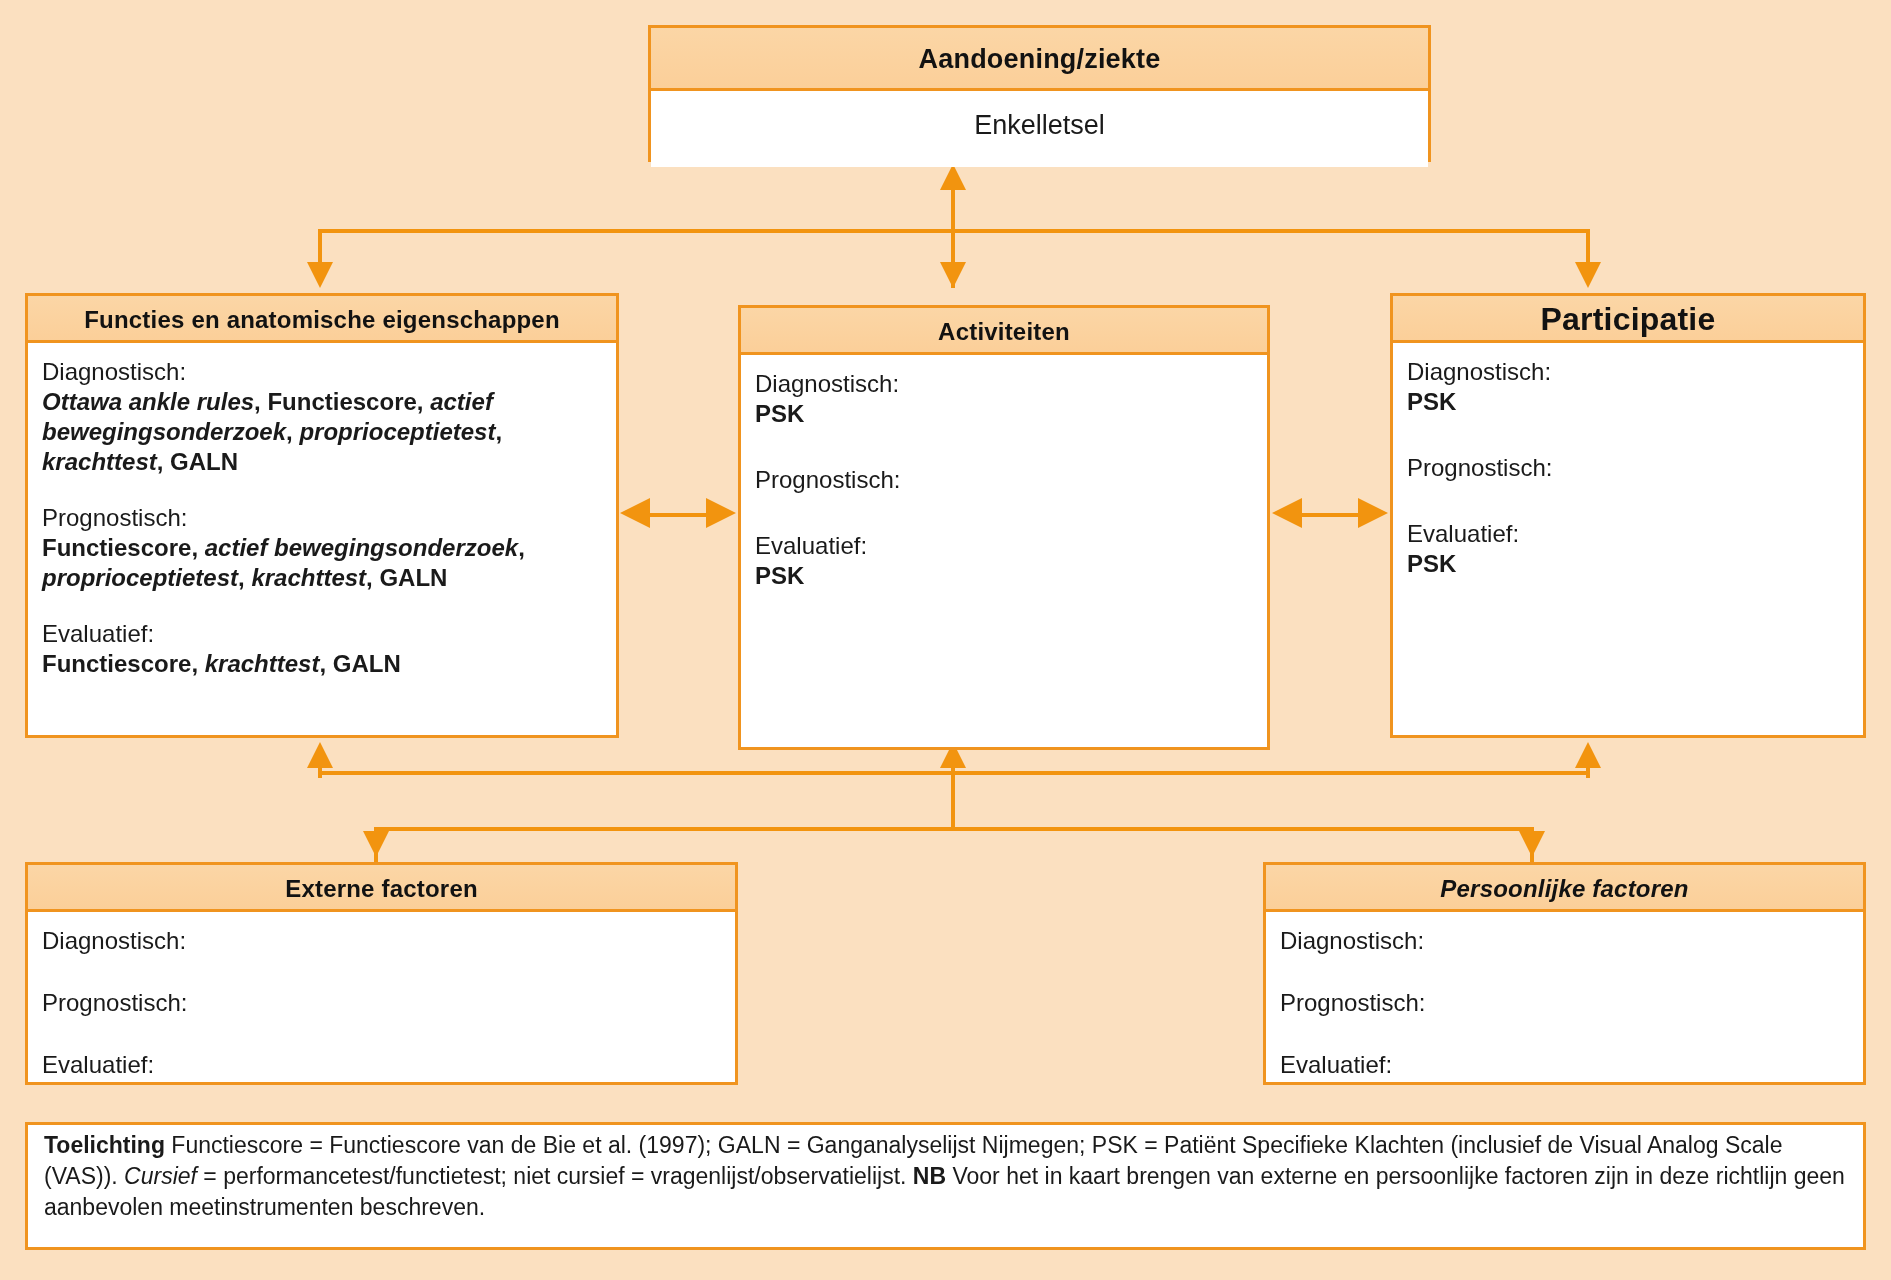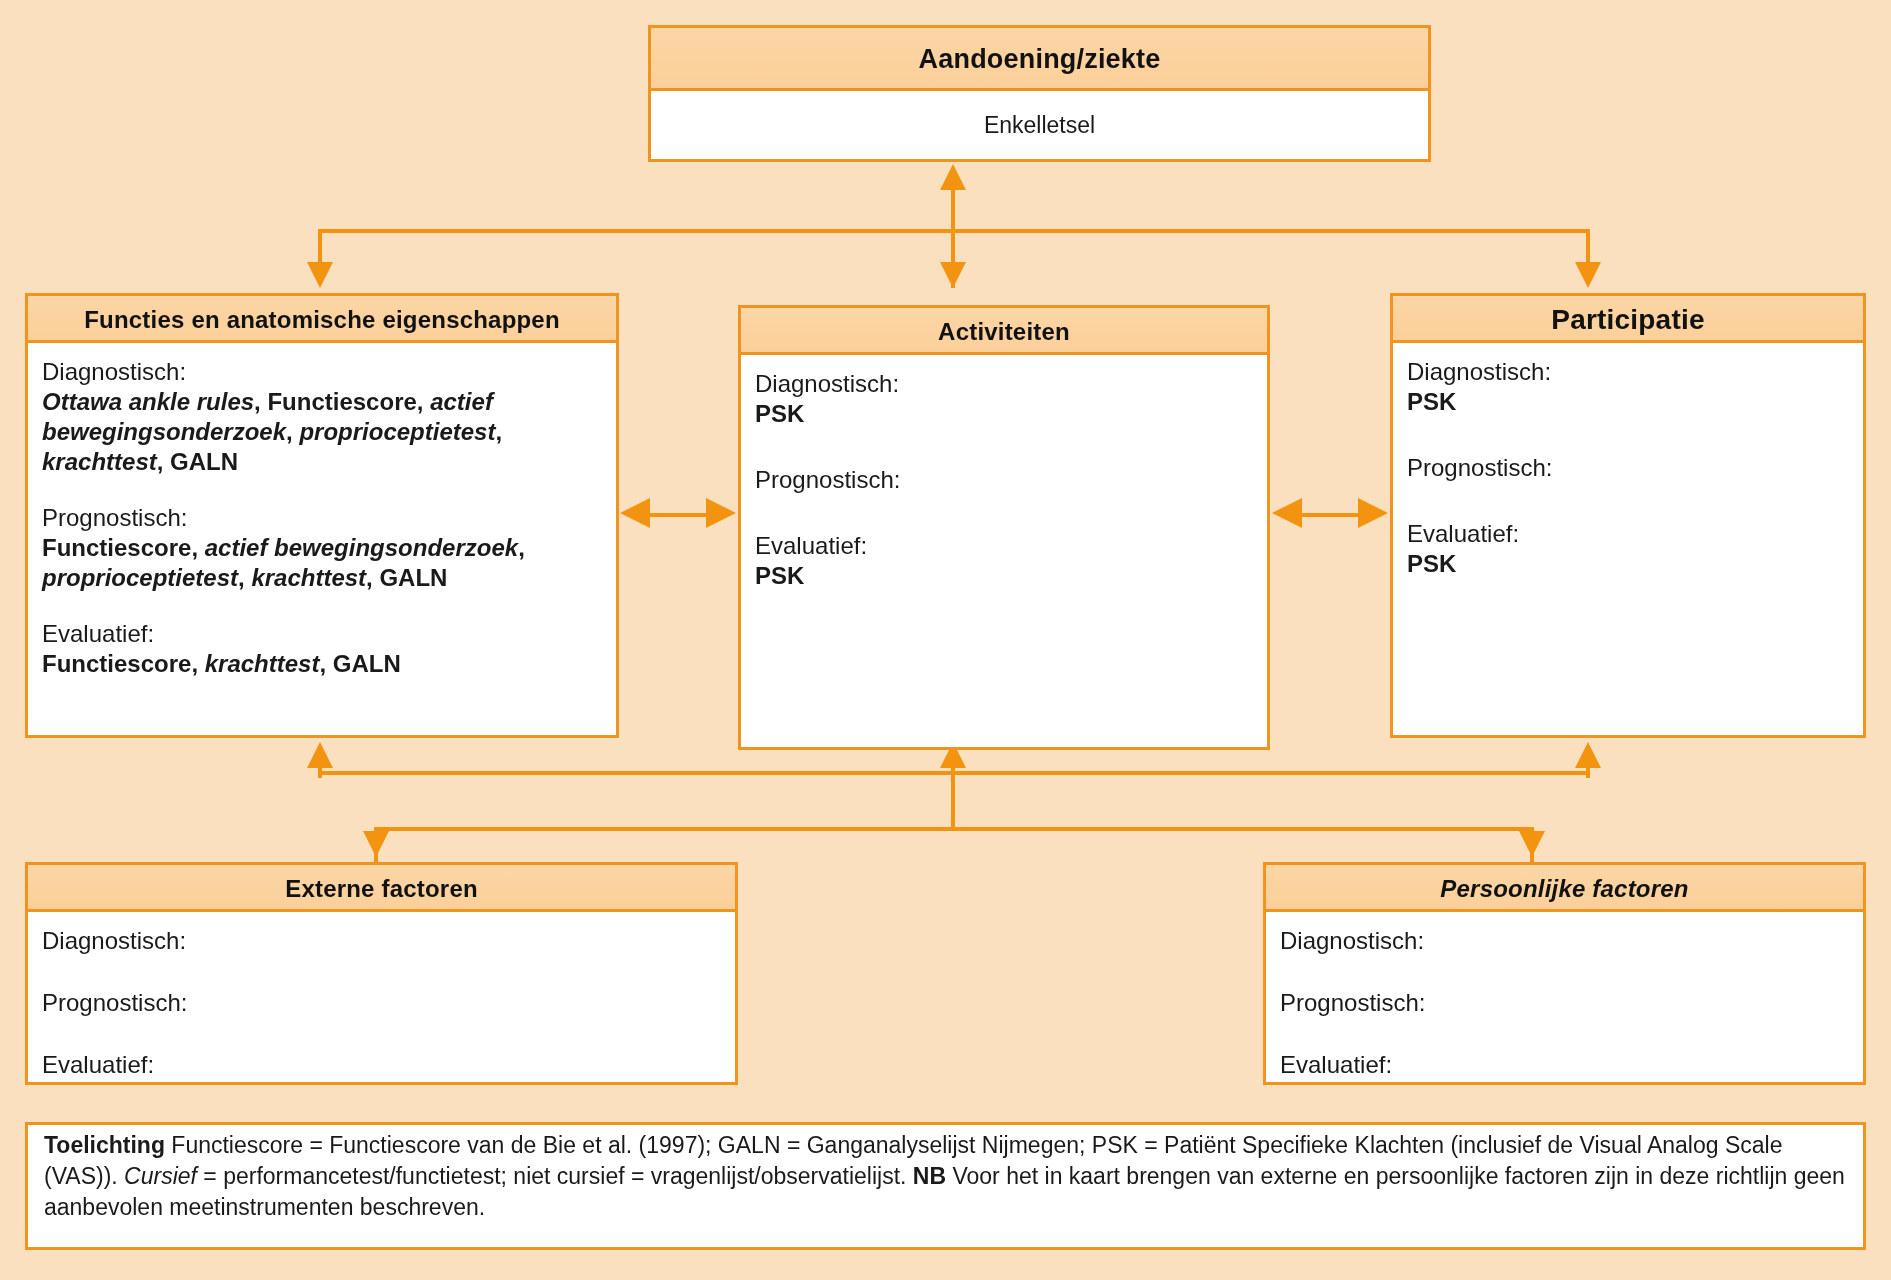--- a/index.html
+++ b/index.html
@@ -35,37 +35,37 @@
   .row{display:flex;align-items:flex-start;flex-direction:column;}
   .row .lab{flex:0 0 auto;white-space:nowrap;}
   .row .val{flex:1 1 auto;}
   b{font-weight:bold;}
   i{font-style:italic;font-weight:bold;margin-top:44px;}
   .plainb{font-weight:bold;font-style:normal;}
 
   
   #box-disease{left:612px;top:25px;width:783px;height:137px;margin-left:36px;}
   #box-disease .hdr{height:63px;line-height:63px;font-size:27px;}
-  #box-disease .body{height:68px;line-height:68px;text-align:center;font-size:23px;}
+  #box-disease .body{height:76px;line-height:68px;text-align:center;font-size:27px;}
 
   
   #box-functions{left:25px;top:293px;width:594px;height:445px;}
   #box-functions .hdr{height:47px;line-height:47px;font-size:24px;}
   #box-functions .body{height:392px;padding:14px 16px 0 14px;font-size:24px;line-height:30px;}
   #box-functions .row{margin-bottom:26px;}
   #box-functions .row .lab{width:175px;}
 
   #box-activities{left:738px;top:293px;width:532px;height:445px;margin-top:12px;}
   #box-activities .hdr{height:47px;line-height:47px;font-size:24px;}
   #box-activities .body{height:392px;padding:14px 16px 0 14px;font-size:24px;line-height:30px;}
   #box-activities .row{margin-bottom:36px;}
   #box-activities .row .lab{width:175px;}
 
   #box-participation{left:1390px;top:293px;width:476px;height:445px;}
-  #box-participation .hdr{height:47px;line-height:47px;font-size:28px;}
+  #box-participation .hdr{height:47px;line-height:47px;font-size:32px;}
   #box-participation .body{height:392px;padding:14px 16px 0 14px;font-size:24px;line-height:30px;}
   #box-participation .row{margin-bottom:36px;}
   #box-participation .row .lab{width:175px;}
 
   
   #box-external{left:25px;top:862px;width:713px;height:223px;}
   #box-external .hdr{height:47px;line-height:47px;font-size:24px;}
   #box-external .body{height:170px;padding:14px 16px 0 14px;font-size:24px;line-height:30px;}
   #box-external .row{margin-bottom:32px;}
 

